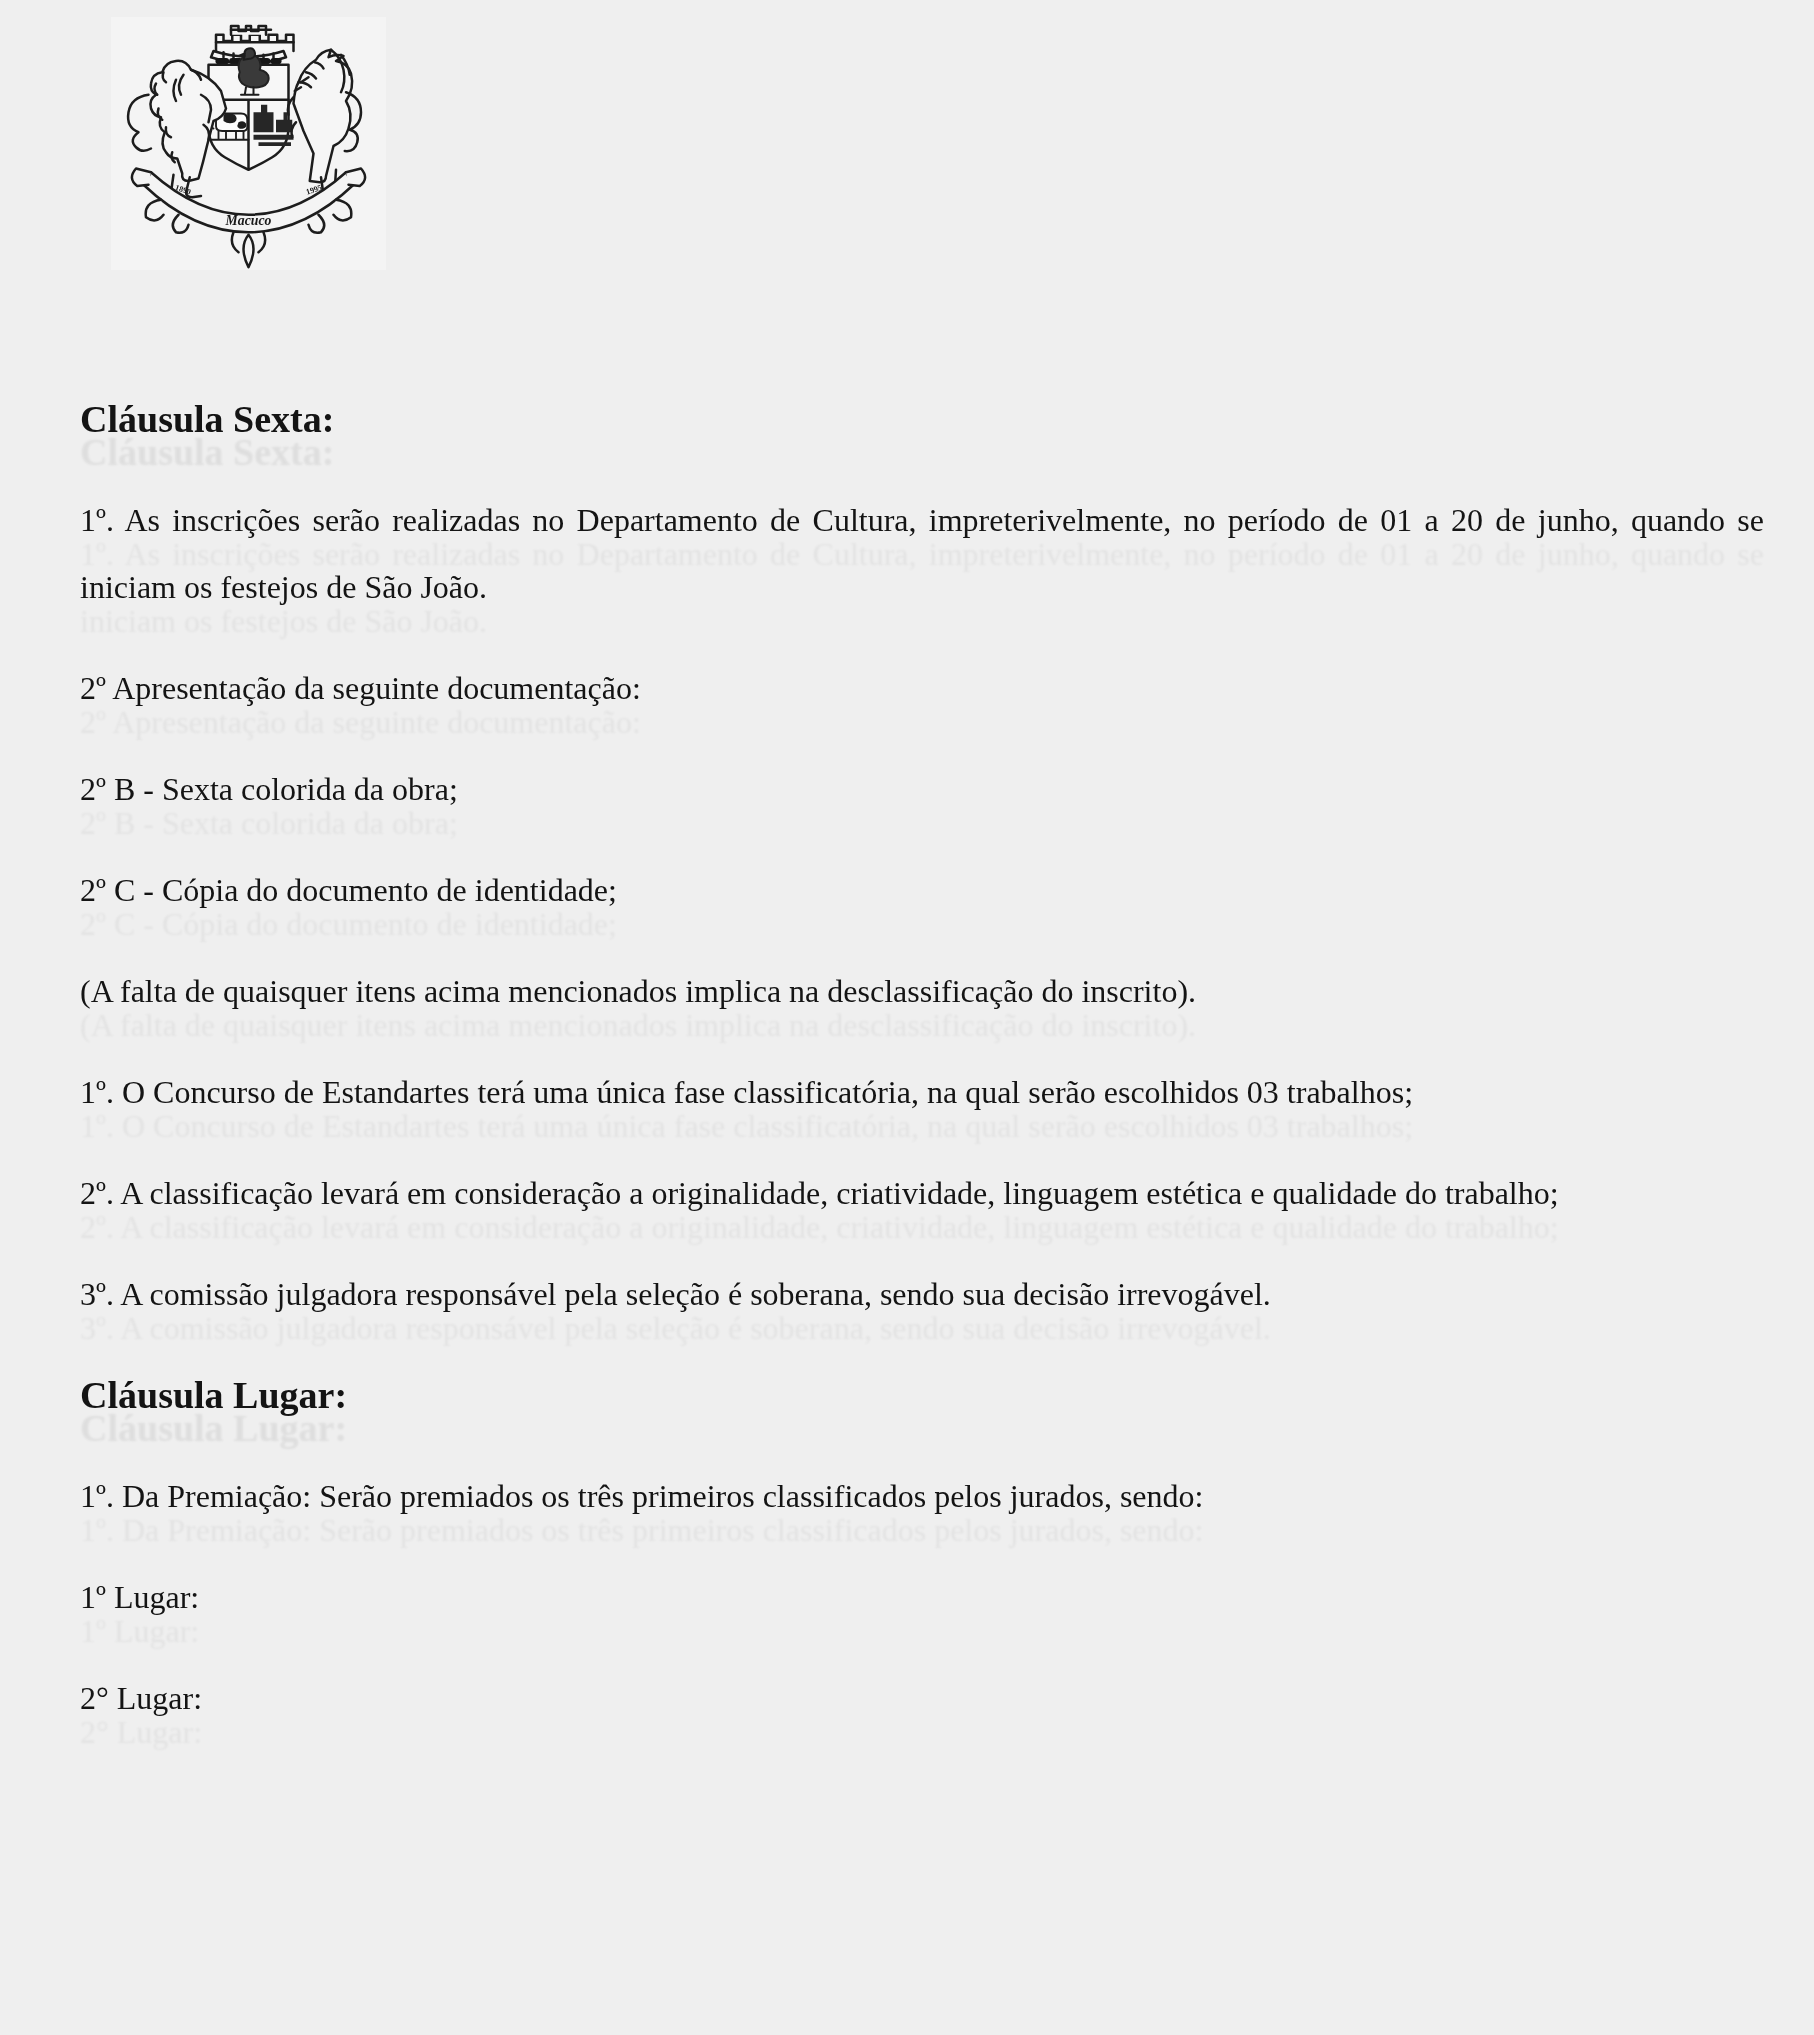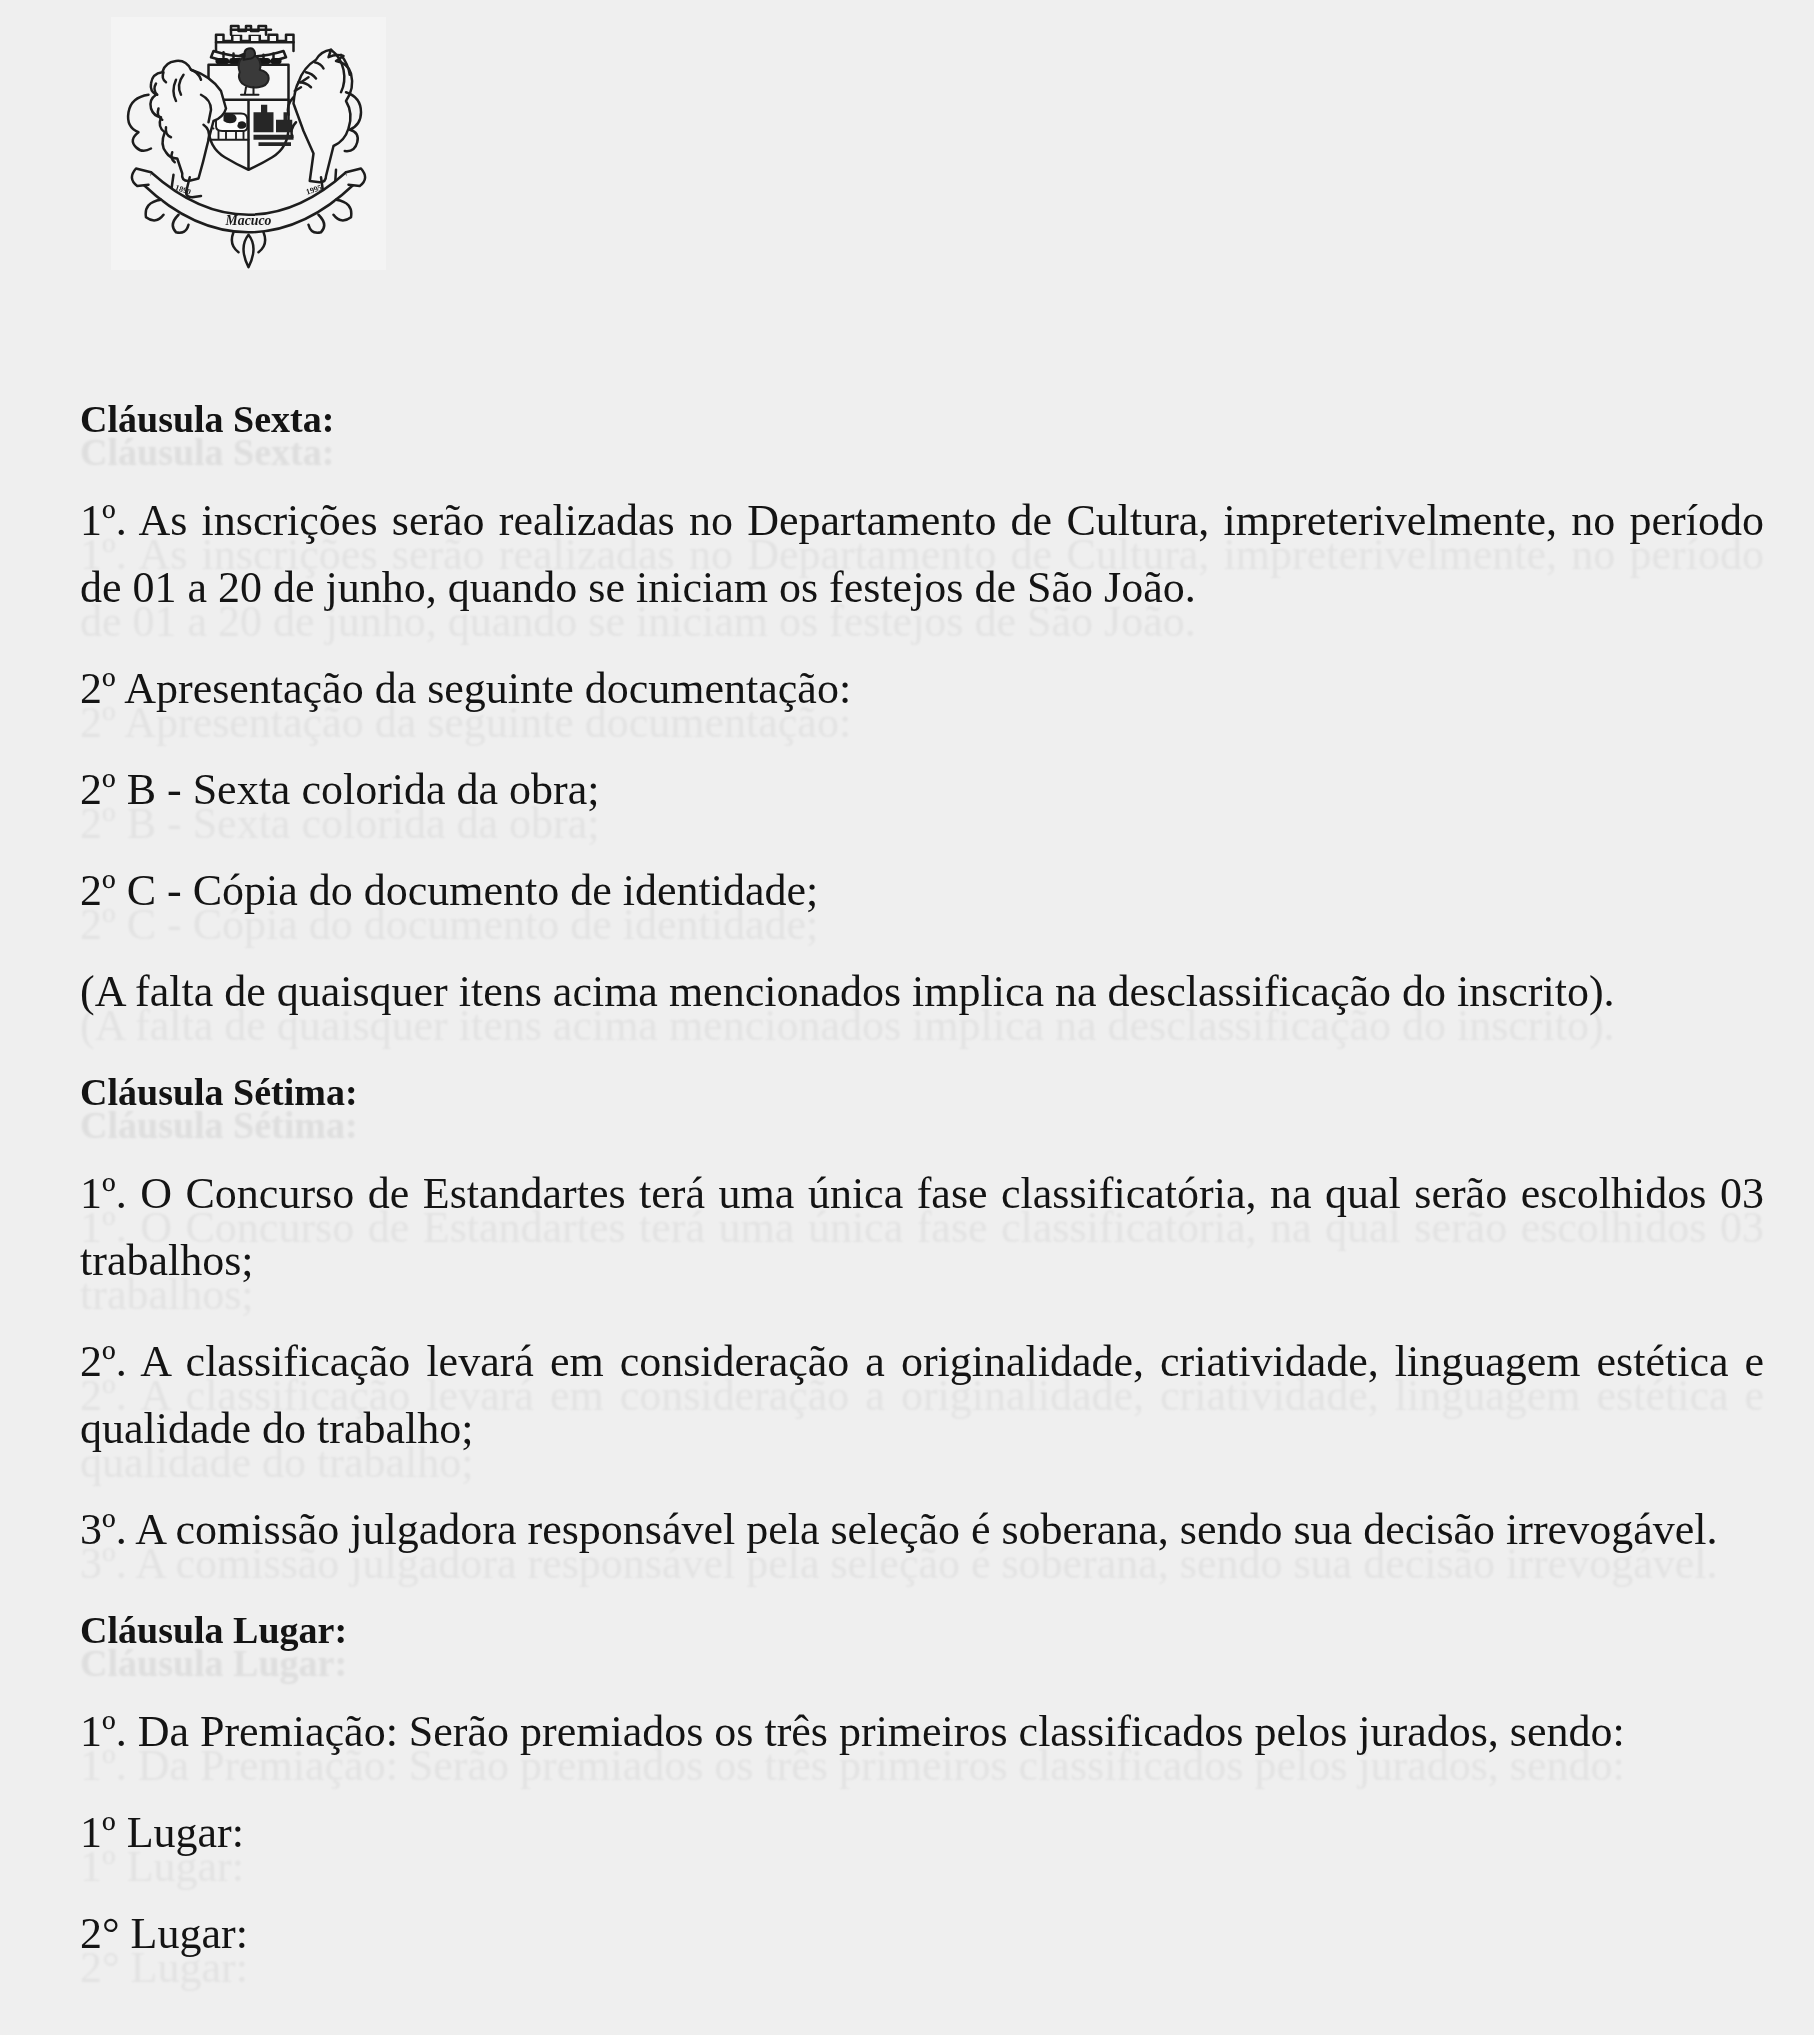--- a/index.html
+++ b/index.html
@@ -67,21 +67,21 @@
     font-weight: 400;
     line-height: 1.28;
     margin-top: 4.9px;
     letter-spacing: -0.4px;
     text-shadow: 0 0.52em 2.4px rgba(70,70,70,0.13);
   }
 
   
   main { margin-top: 116px; }
   .block {
-    font-size: 44px;
+    font-size: 32px;
     line-height: 67px;
     margin: 0 0 34px 0;
     text-shadow: 0 34px 2.4px rgba(60,60,60,0.065);
   }
   h2.block {
     font-weight: 700;
     font-size: 38px;
     text-shadow: 0 33px 2.4px rgba(60,60,60,0.09);
   }
   p.block { text-align: justify; }
@@ -164,21 +164,20 @@
     </div>
   </header>
 
   <main>
     <h2 class="block">Cláusula Sexta:</h2>
     <p class="block">1º. As inscrições serão realizadas no Departamento de Cultura, impreterivelmente, no período de 01 a 20 de junho, quando se iniciam os festejos de São João.</p>
     <p class="block">2º Apresentação da seguinte documentação:</p>
     <p class="block">2º B - Sexta colorida da obra;</p>
     <p class="block">2º C - Cópia do documento de identidade;</p>
     <p class="block">(A falta de quaisquer itens acima mencionados implica na desclassificação do inscrito).</p>
-    <h2 class="block">Cláusula Sétima:</h2>
     <p class="block">1º. O Concurso de Estandartes terá uma única fase classificatória, na qual serão escolhidos 03 trabalhos;</p>
     <p class="block">2º. A classificação levará em consideração a originalidade, criatividade, linguagem estética e qualidade do trabalho;</p>
     <p class="block">3º. A comissão julgadora responsável pela seleção é soberana, sendo sua decisão irrevogável.</p>
     <h2 class="block">Cláusula Lugar:</h2>
     <p class="block">1º. Da Premiação: Serão premiados os três primeiros classificados pelos jurados, sendo:</p>
     <p class="block">1º Lugar:</p>
     <p class="block">2° Lugar:</p>
 
   </main>
 

